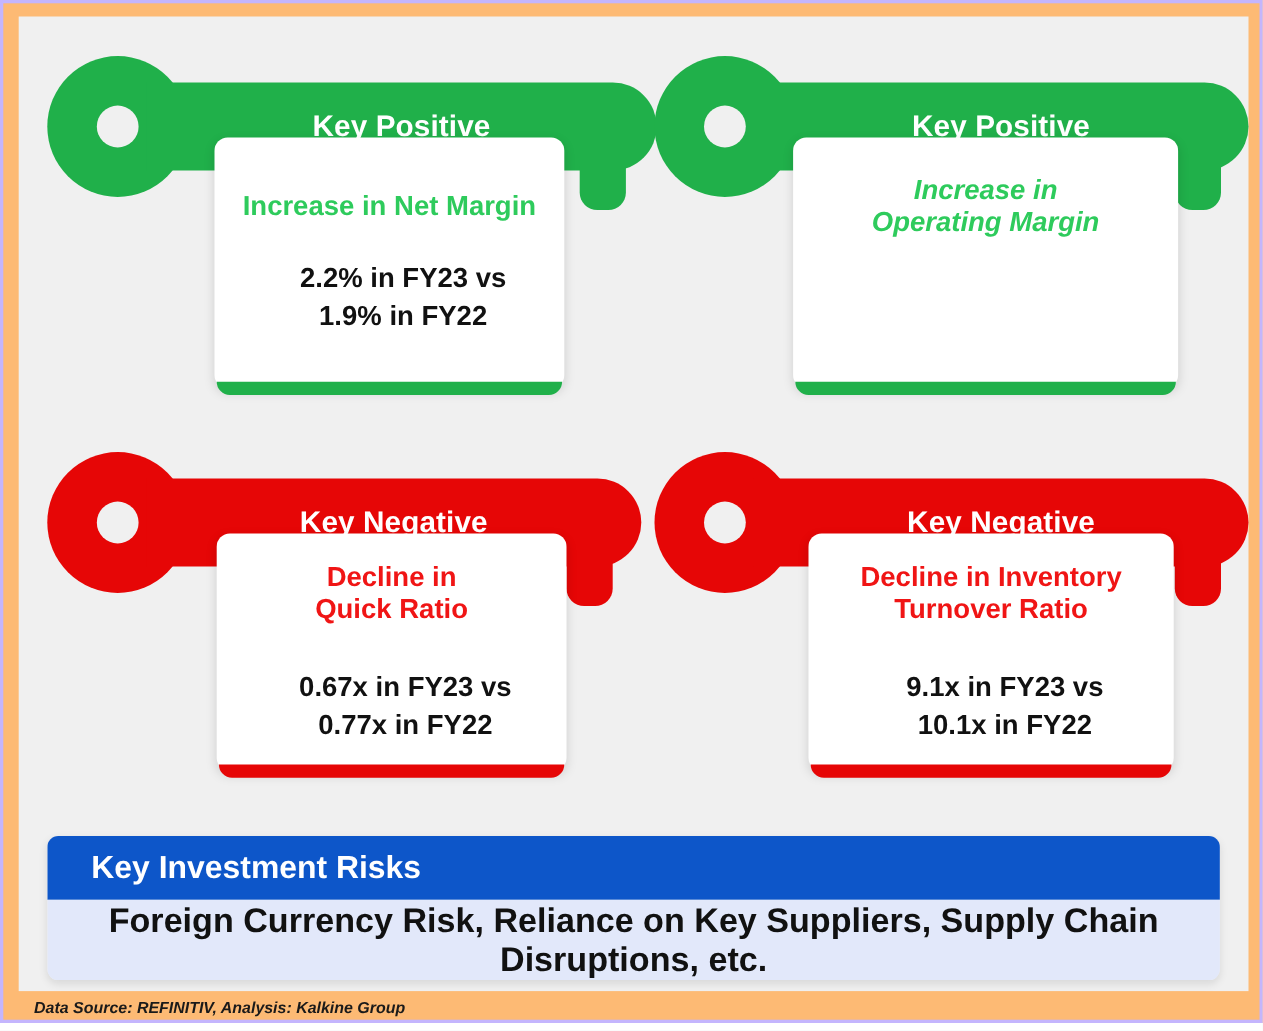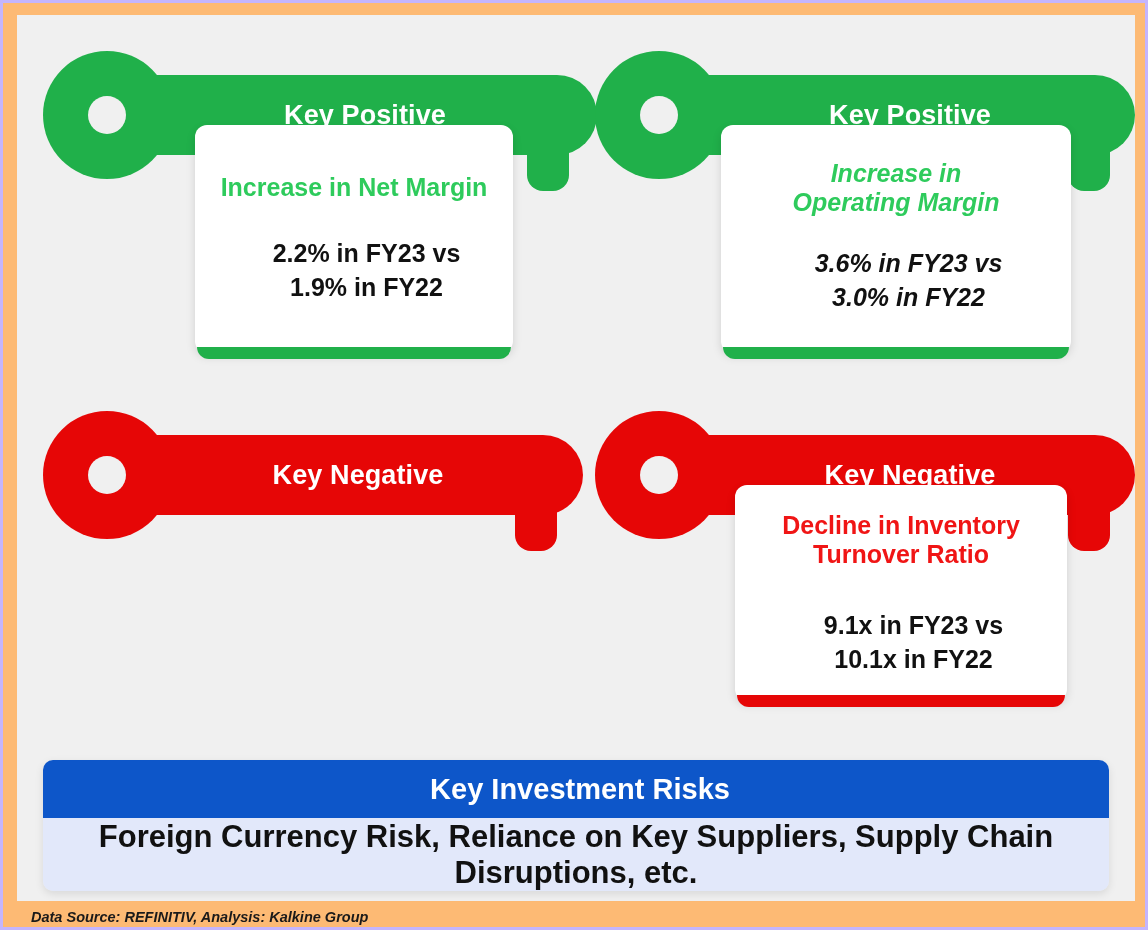--- a/index.html
+++ b/index.html
@@ -114,23 +114,22 @@
     top: 745px;
     width: 1066px;
     border-radius: 10px;
     overflow: hidden;
     box-shadow: 0 3px 8px rgba(0,0,0,0.10);
   }
   .risks-header {
     height: 58px;
     display: flex;
     align-items: center;
-    padding-left: 8px;
-    box-sizing: border-box;
-    justify-content: center;
+    padding-left: 40px;
+    box-sizing: border-box;
   }
   .risks-title {
     color: #ffffff;
     font-size: 29px;
     font-weight: bold;
   }
   .risks-body {
     height: 73px;
     display: flex;
     align-items: center;
@@ -188,36 +187,41 @@
       <div class="key-shaft" style="left:90px; top:42px; width:450px; height:80px; background:#20b04a;">
         <span class="key-shaft-label">Key Positive</span>
       </div>
 
       <div class="key-tooth" style="left:473px; top:118px; width:42px; height:40px; background:#20b04a;"></div>
 
       <div class="key-card" style="left:126px; top:92px; width:350px; height:228px; padding:34px 18px 0 18px;font-style:italic;">
         <div class="key-card-accent" style="background:#20b04a;"></div>
         <div class="card-title" style="color:#2ecb5c;">Increase in
 Operating Margin</div>
-        <div class="card-values" style="margin-top:28px;">3.6% in FY23 vs
-3.0% in FY22</div>
       </div>
     </div>
 
     <div class="key-unit" style="left:26px; top:378px; width:560px; height:330px;">
 
       <div class="key-head" style="left:0px; top:18px; width:128px; height:128px; background:#e60606;"></div>
       <div class="key-head-hole" style="left:45px; top:63px; width:38px; height:38px;"></div>
 
       <div class="key-shaft" style="left:90px; top:42px; width:450px; height:80px; background:#e60606;">
         <span class="key-shaft-label">Key Negative</span>
       </div>
 
       <div class="key-tooth" style="left:472px; top:118px; width:42px; height:40px; background:#e60606;"></div>
 
+      <div class="key-card" style="left:154px; top:92px; width:318px; height:216px; padding:26px 18px 0 18px;">
+        <div class="key-card-accent" style="background:#e60606;"></div>
+        <div class="card-title" style="color:#f01515;">Decline in
+Quick Ratio</div>
+        <div class="card-values" style="margin-top:38px;">0.67x in FY23 vs
+0.77x in FY22</div>
+      </div>
     </div>
 
     <div class="key-unit" style="left:578px; top:378px; width:540px; height:330px;">
 
       <div class="key-head" style="left:0px; top:18px; width:128px; height:128px; background:#e60606;"></div>
       <div class="key-head-hole" style="left:45px; top:63px; width:38px; height:38px;"></div>
 
       <div class="key-shaft" style="left:90px; top:42px; width:450px; height:80px; background:#e60606;">
         <span class="key-shaft-label">Key Negative</span>
       </div>

